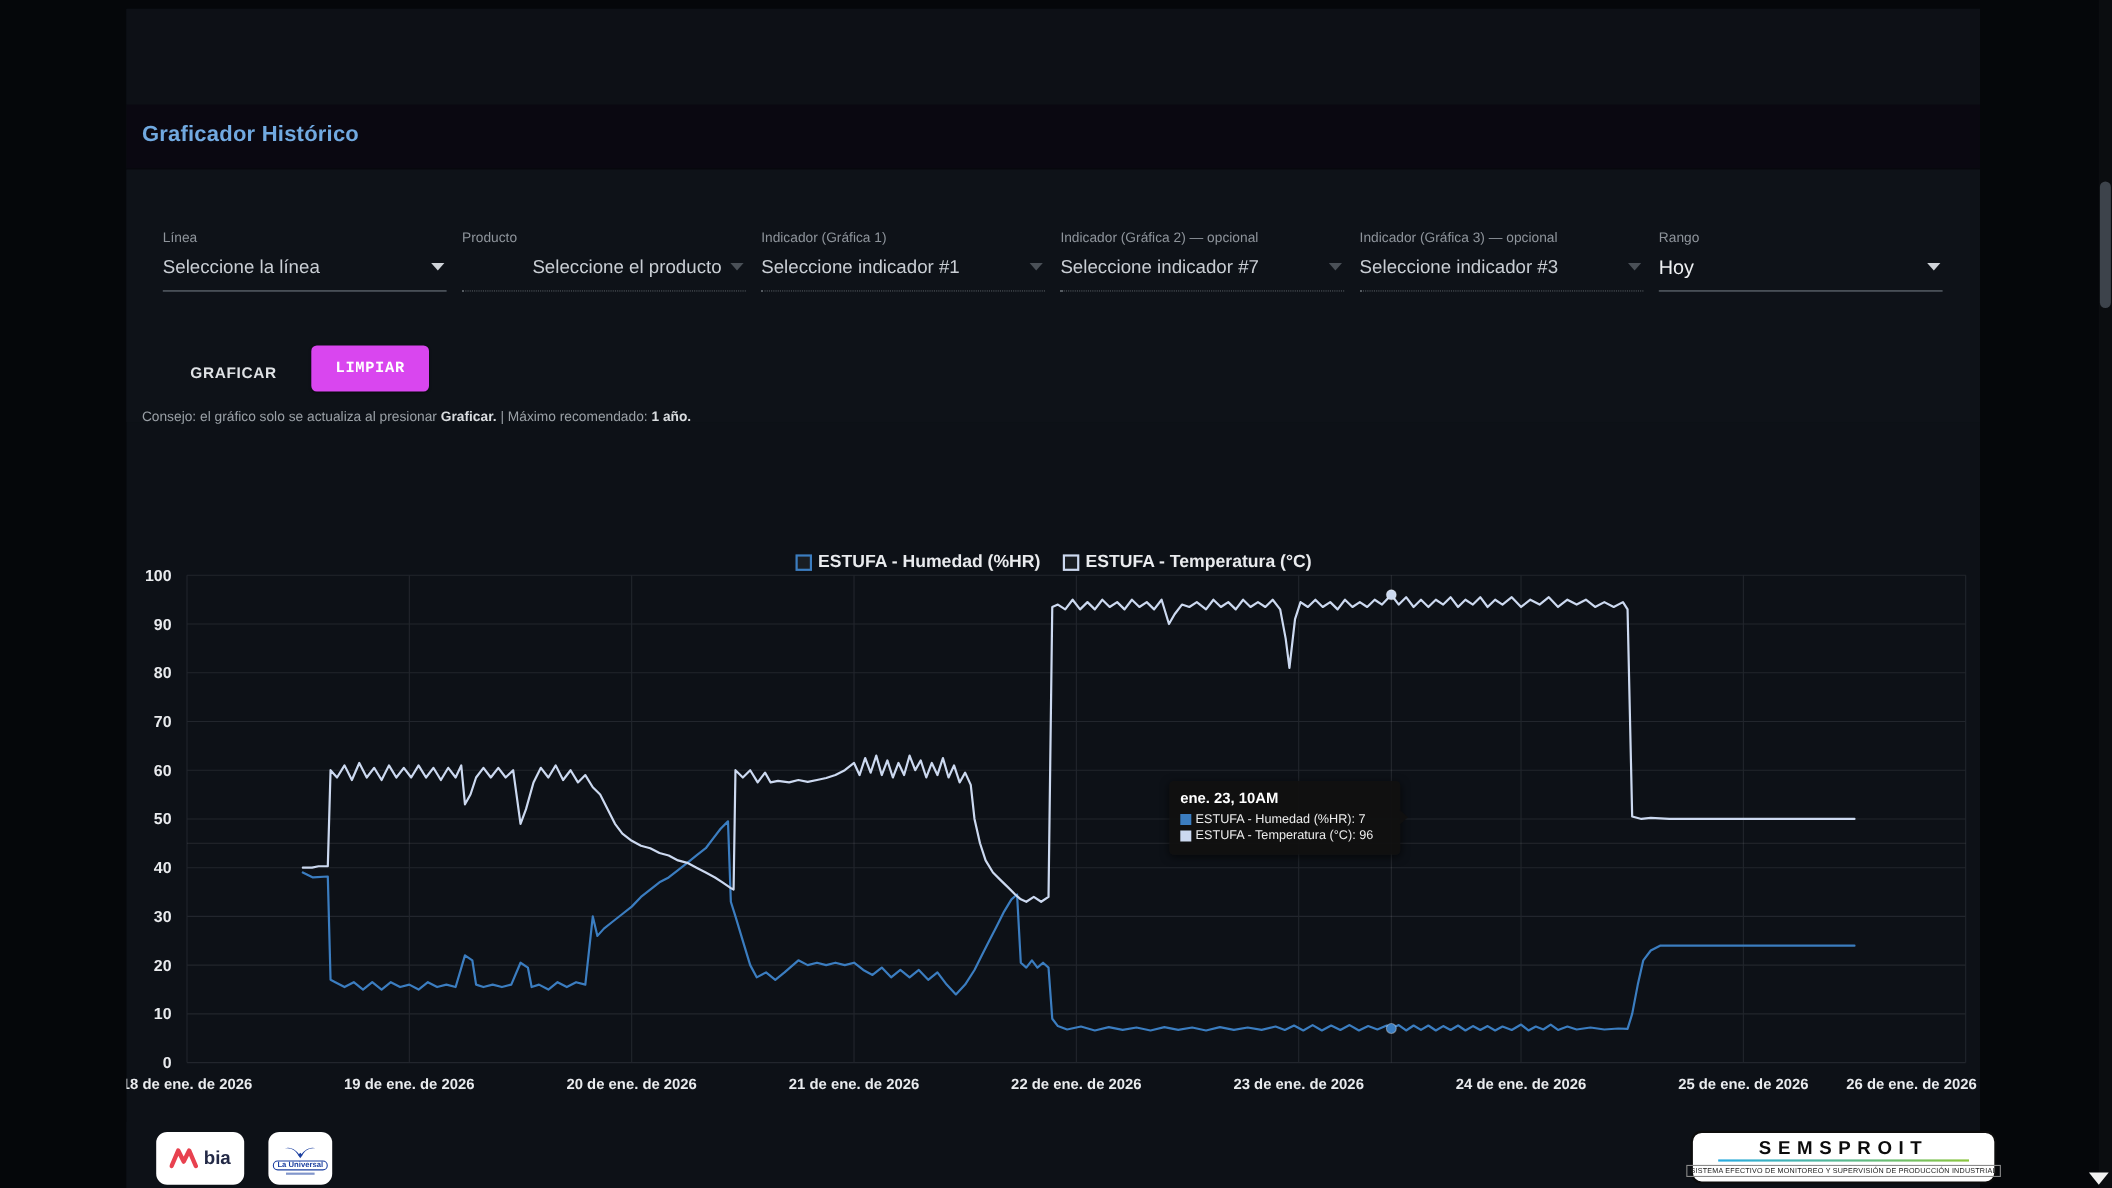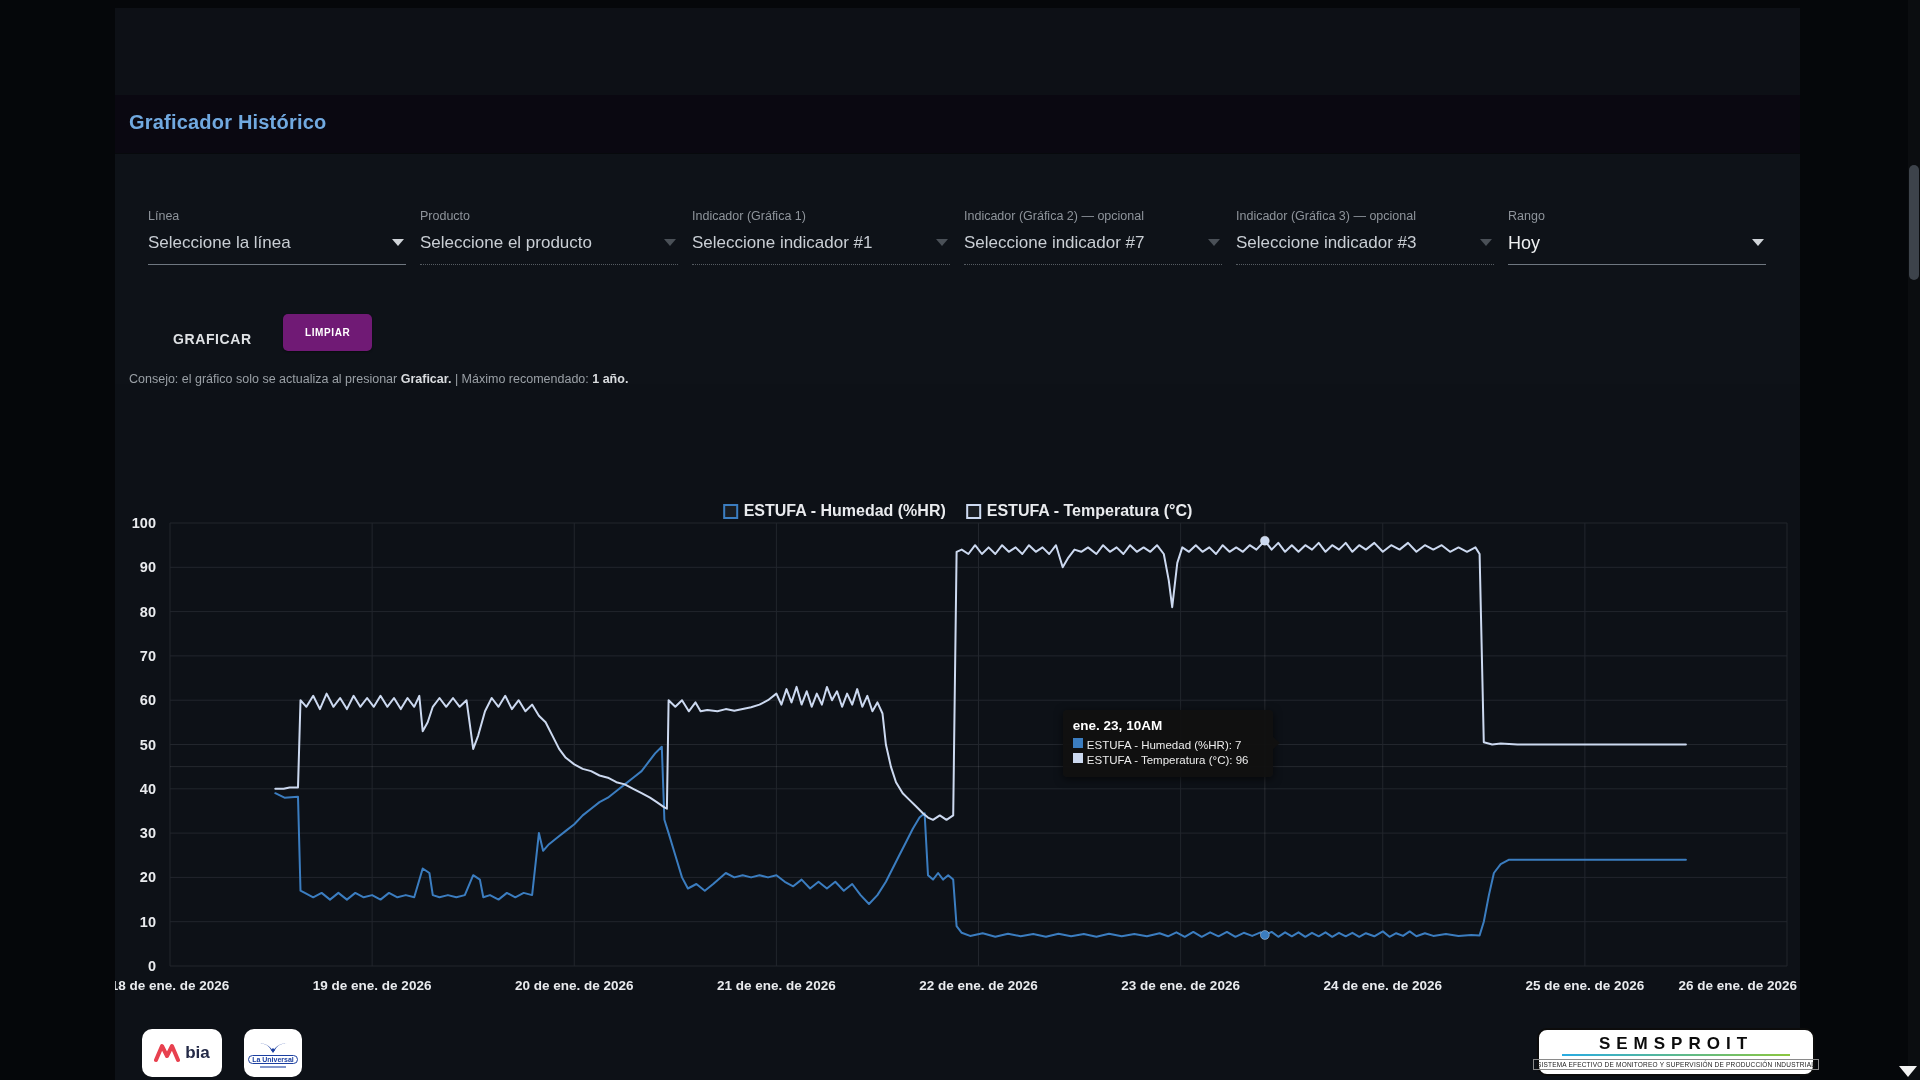--- a/index.html
+++ b/index.html
@@ -16,34 +16,34 @@
   .field .fvalue{position:absolute;top:24px;left:0;right:22px;font-size:17px;color:#c9ced4;white-space:nowrap;overflow:hidden;}
   .field.bright .fvalue{color:#eef0f2;font-size:18px;}
   .field .uline{position:absolute;left:0;right:0;top:55px;border-bottom:1px solid #6f7780;}
   .field.dotted .uline{border-bottom:1px dotted #555b61;}
   .field .chev{position:absolute;right:2px;top:30px;width:0;height:0;
       border-left:6px solid transparent;border-right:6px solid transparent;border-top:7px solid #cfd3d8;}
   .field.dim-arrow .chev{border-top-color:#4a5057;}
   #btn-graficar{left:40px;top:167px;background:transparent;border:none;color:#dfe2e5;
       font-family:"Liberation Sans",sans-serif;font-size:14px;font-weight:bold;letter-spacing:.6px;
       padding:10px 18px;cursor:pointer;}
-  #btn-limpiar{left:168px;top:160px;background:#701a75;border:none;color:#ffffff;border-radius:5px;
-      font-family:Liberation Sans, sans-serif;font-size:10px;font-weight:bold;letter-spacing:.6px;
+  #btn-limpiar{left:168px;top:160px;background:#d946ef;border:none;color:#ffffff;border-radius:5px;
+      font-family:Liberation Mono, monospace;font-size:14px;font-weight:bold;letter-spacing:.6px;
       padding:13px 22px;cursor:pointer;box-shadow:0 1px 2px rgba(0,0,0,.4);}
   #tip{left:14px;top:218px;font-size:12.5px;color:#9aa0a6;}
   #tip b{color:#d9dcdf;}
   #chart-wrap{left:0;top:472px;width:1685px;height:540px;}
   #legend{position:absolute;top:22px;left:50%;transform:translateX(-50%);display:flex;gap:20px;align-items:center;}
   .leg-item{display:flex;align-items:center;gap:6px;cursor:pointer;}
   .leg-box{width:11px;height:11px;border:2.5px solid #fff;background:rgba(255,255,255,.05);}
   .leg-label{font-size:16px;font-weight:bold;color:#e9ebee;white-space:nowrap;}
   #tooltip{position:absolute;width:190px;background:rgba(17,17,17,.96);border-radius:4px;
       padding:8px 10px 9px;box-shadow:0 2px 8px rgba(0,0,0,.6);pointer-events:none;}
   #tooltip .tt-title{font-size:13.5px;font-weight:bold;color:#fff;margin-bottom:5px;}
-  .tt-row{font-size:11.5px;color:#ececec;line-height:1.3;white-space:nowrap;display:flex;}
+  .tt-row{font-size:11.5px;color:#ececec;line-height:1.3;white-space:nowrap;display:flex;align-items:center;}
   .tt-sq{display:inline-block;width:10px;height:10px;margin-right:4px;flex:0 0 auto;}
   #tt-arrow{position:absolute;right:-7px;top:50%;margin-top:-7px;width:0;height:0;
       border-top:7px solid transparent;border-bottom:7px solid transparent;border-left:8px solid rgba(17,17,17,.96);}
   #footer{left:0;top:1012px;width:100%;height:60px;background:#0d1117;}
   .chip{position:absolute;background:#ffffff;border-radius:10px;display:flex;align-items:center;justify-content:center;}
   #chip-bia{left:27px;top:9px;width:80px;height:48px;gap:5px;}
   #bia-text{font-size:17px;font-weight:bold;color:#232946;text-align:center;}
   #chip-universal{left:129px;top:9px;width:58px;height:48px;flex-direction:column;gap:1px;}
   #uni-text{font-size:7px;font-weight:bold;color:#1b3fa0;border:1px solid #1b3fa0;border-radius:6px;padding:0 3px;}
   #uni-sub{width:26px;height:2px;background:#1b3fa0;opacity:.55;margin-top:1px;}
@@ -68,21 +68,21 @@
   </div>
 
   <div id="filter-panel" class="abs">
     <div id="fields-row">
         <div class="field" style="left: 33px;">
     <span class="flabel">Línea</span>
     <span class="fvalue">Seleccione la línea</span>
     <span class="uline"></span>
     <span class="chev"></span>
   </div>
-        <div class="field dotted dim-arrow" style="left: 305px;">
+        <div class="field dotted dim-arrow" style="left: 305px; text-align: right;">
     <span class="flabel">Producto</span>
     <span class="fvalue">Seleccione el producto</span>
     <span class="uline"></span>
     <span class="chev"></span>
   </div>
         <div class="field dotted dim-arrow" style="left: 577px;">
     <span class="flabel">Indicador (Gráfica 1)</span>
     <span class="fvalue">Seleccione indicador #1</span>
     <span class="uline"></span>
     <span class="chev"></span>

